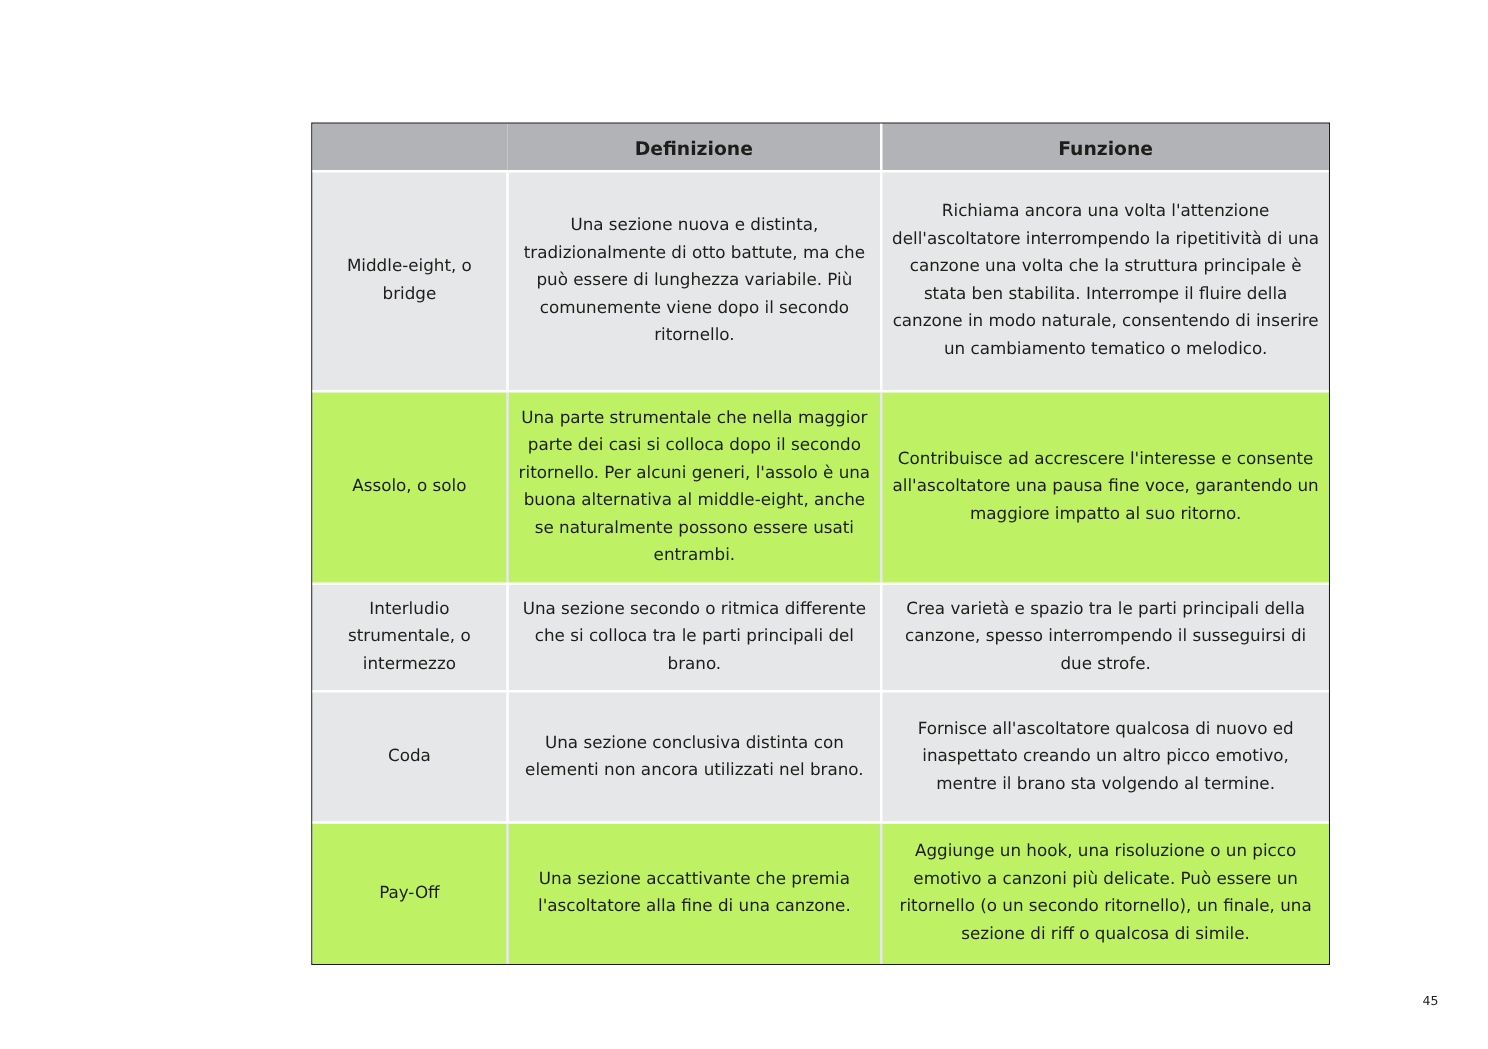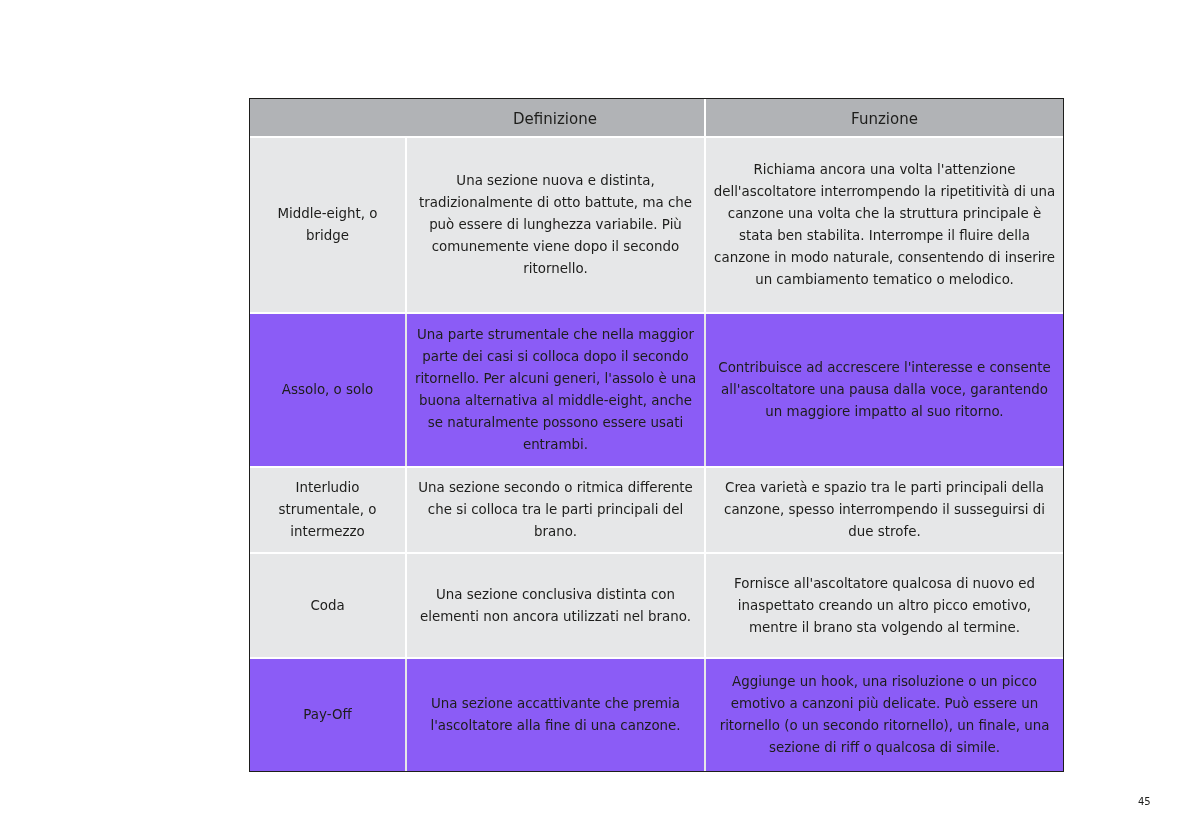--- a/index.html
+++ b/index.html
@@ -54,31 +54,31 @@
   table.sections th:last-child,
   table.sections td:last-child {
     border-right: none;
     margin-left: 28px;
   }
   table.sections tr:last-child td {
     border-bottom: none;
   }
   table.sections thead th {
     background: #b1b3b6;
-    font-weight: normal;
+    font-weight: bold;
     font-size: 15px;
     height: 35px;
     color: #1d1d1b;
     padding-top: 2px;
   }
   table.sections thead th.blank {
     border-right: none;
   }
   tr.shade td { background: #e6e7e8; }
-  tr.plain td { background: #8b5cf6; }
+  tr.plain td { background: #bef264; }
   tr.plain td { border-right-color: #e6e7e8; }
   tr.plain td:last-child { border-right: none; }
 
   tr.r1 { height: 166px; }
   tr.r2 { height: 145px; }
   tr.r3 { height: 81px; }
   tr.r4 { height: 40px; }
   tr.r5 { height: 99px; }
   tr.r6 { height: 106px; }
 
@@ -114,21 +114,21 @@
       </thead>
       <tbody>
         <tr class="shade r1">
           <td class="term">Middle-eight, o bridge</td>
           <td class="def">Una sezione nuova e distinta, tradizionalmente di otto battute, ma che può essere di lunghezza variabile. Più comunemente viene dopo il secondo ritornello.</td>
           <td class="func">Richiama ancora una volta l'attenzione dell'ascoltatore interrompendo la ripetitività di una canzone una volta che la struttura principale è stata ben stabilita. Interrompe il fluire della canzone in modo naturale, consentendo di inserire un cambiamento tematico o melodico.</td>
         </tr>
         <tr class="plain r2">
           <td class="term">Assolo, o solo</td>
           <td class="def">Una parte strumentale che nella maggior parte dei casi si colloca dopo il secondo ritornello. Per alcuni generi, l'assolo è una buona alternativa al middle-eight, anche se naturalmente possono essere usati entrambi.</td>
-          <td class="func">Contribuisce ad accrescere l'interesse e consente all'ascoltatore una pausa dalla voce, garantendo un maggiore impatto al suo ritorno.</td>
+          <td class="func">Contribuisce ad accrescere l'interesse e consente all'ascoltatore una pausa fine voce, garantendo un maggiore impatto al suo ritorno.</td>
         </tr>
         <tr class="shade r3">
           <td class="term">Interludio strumentale, o intermezzo</td>
           <td class="def">Una sezione secondo o ritmica differente che si colloca tra le parti principali del brano.</td>
           <td class="func">Crea varietà e spazio tra le parti principali della canzone, spesso interrompendo il susseguirsi di due strofe.</td>
         </tr>
         <tr class="shade r5">
           <td class="term">Coda</td>
           <td class="def">Una sezione conclusiva distinta con elementi non ancora utilizzati nel brano.</td>
           <td class="func">Fornisce all'ascoltatore qualcosa di nuovo ed inaspettato creando un altro picco emotivo, mentre il brano sta volgendo al termine.</td>

